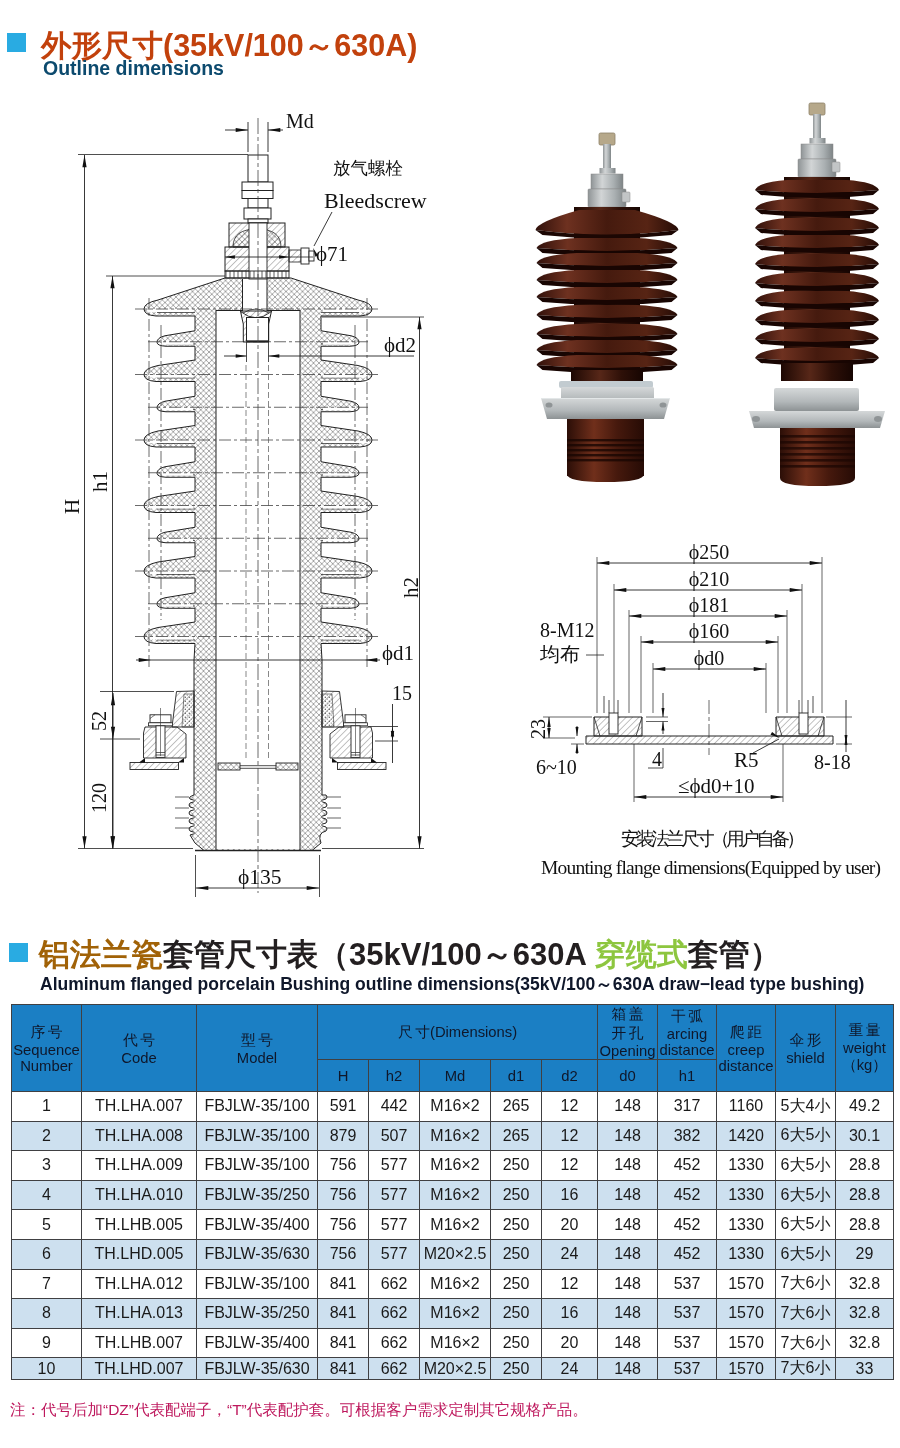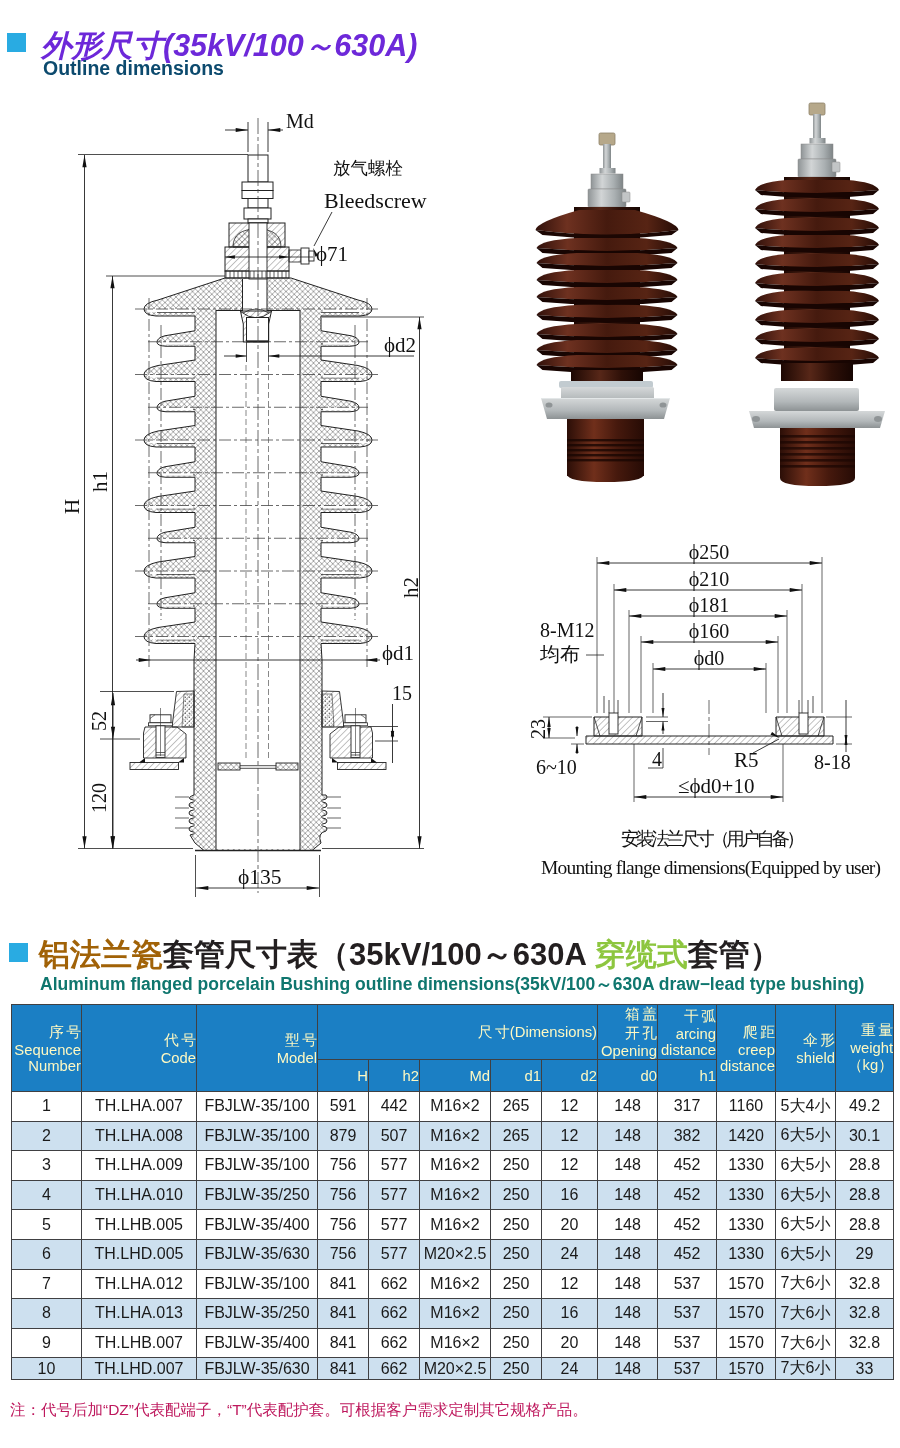--- a/index.html
+++ b/index.html
@@ -1,27 +1,27 @@
 <!DOCTYPE html>
 <html><head>
 <meta charset="utf-8">
 <style>
 html,body{margin:0;padding:0;background:#fff;}
 body{width:900px;height:1448px;position:relative;font-family:"Liberation Sans",sans-serif;overflow:hidden;}
 .abs{position:absolute;}
 .sq{position:absolute;width:19px;height:19px;background:#29abe2;}
-.t1{position:absolute;left:41px;top:26px;font-size:30.5px;font-weight:bold;color:#6d28d9;letter-spacing:0px;font-style:italic;}
+.t1{position:absolute;left:41px;top:26px;font-size:30.5px;font-weight:bold;color:#c2410c;letter-spacing:0px;}
 .t1s{position:absolute;left:43px;top:57px;font-size:19.5px;font-weight:bold;color:#0c4a6e;}
 .t2{position:absolute;left:39px;top:934px;font-size:31px;font-weight:bold;color:#231f20;}
-.t2s{position:absolute;left:40px;top:972px;font-size:17.5px;font-weight:bold;color:#0f766e;}
+.t2s{position:absolute;left:40px;top:972px;font-size:17.5px;font-weight:bold;color:#0f172a;}
 .cyan{color:#a16207;}
 .green{color:#8dc63f;margin-left:8px;}
 table.main{position:absolute;left:11px;top:1004px;border-collapse:collapse;table-layout:fixed;}
 table.main th, table.main td{border:1px solid #404042;text-align:center;vertical-align:middle;padding:0;}
-table.main th{background:#1b7fc4;color:#fef9c3;font-weight:normal;font-size:14.8px;text-align:right;}
+table.main th{background:#1b7fc4;color:#0f172a;font-weight:normal;font-size:14.8px;}
 .ls{letter-spacing:2.5px;margin-right:-2.5px;}
 table.main td{font-size:16px;color:#1a1a1a;}
 tr.alt td{background:#cde0ef;}
 .note{position:absolute;left:10px;top:1400px;font-size:15.5px;color:#be185d;}
 svg text{font-family:"Liberation Serif",serif;}
 </style>
 </head>
 <body>
 <div class="sq" style="left:7px;top:33px;"></div>
 <div class="t1">外形尺寸(35kV/100～630A)</div>

